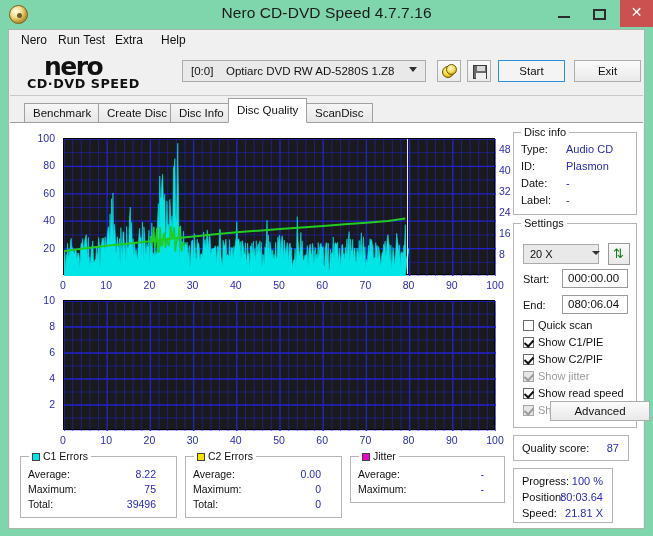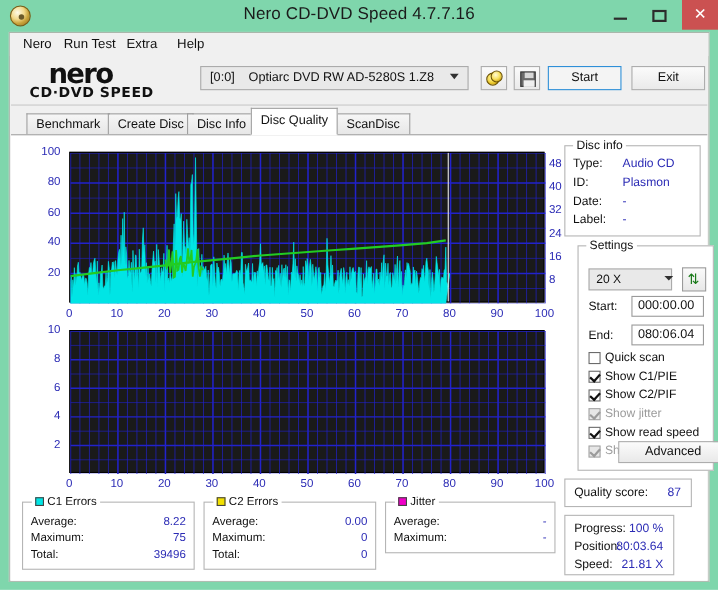--- a/index.html
+++ b/index.html
@@ -153,21 +153,21 @@
 
   .legendbox {
     position:absolute; border:1px solid #b5b5b5; background:#fff;
   }
   .legendtitle {
     position:absolute; left:8px; top:-7px; background:#fff; padding:0 3px;
     font-size:10.5px; color:#111; white-space:nowrap;
   }
   .swatch { display:inline-block; width:8px; height:8px; border:1px solid #444; vertical-align:-1px; margin-right:3px; }
   .legrow { position:absolute; left:7px; font-size:10.5px; color:#111; }
-  .legval { position:absolute; right:7px; font-size:10.5px; color:#2b2bb5; text-align:right; }
+  .legval { position:absolute; right:20px; font-size:10.5px; color:#2b2bb5; text-align:right; }
 
   
   .group {
     position:absolute; border:1px solid #b5b5b5; background:#fff;
   }
   .grouptitle {
     position:absolute; left:7px; top:-7px; background:#fff; padding:0 3px;
     font-size:11px; color:#111;
   }
   .fld-l { position:absolute; font-size:11px; color:#111; }
@@ -507,21 +507,21 @@
         <div class="fld-l" style="left:7px;top:10px">Type:</div>
         <div class="fld-v" style="left:52px;top:10px">Audio CD</div>
         <div class="fld-l" style="left:7px;top:27px">ID:</div>
         <div class="fld-v" style="left:52px;top:27px">Plasmon</div>
         <div class="fld-l" style="left:7px;top:44px">Date:</div>
         <div class="fld-v" style="left:52px;top:44px">-</div>
         <div class="fld-l" style="left:7px;top:61px">Label:</div>
         <div class="fld-v" style="left:52px;top:61px">-</div>
       </div>
 
-      <div class="group" id="grp-settings" style="left:515px;top:100px;width:124px;height:205px">
+      <div class="group" id="grp-settings" style="left:503px;top:100px;width:124px;height:205px">
         <div class="grouptitle">Settings</div>
 
         <div id="speed-select">
           <span class="v">20 X</span>
           <span id="speed-chevron"></span>
         </div>
         <div id="refresh-btn">
           <span id="refresh-glyph">⇅</span>
         </div>
 

